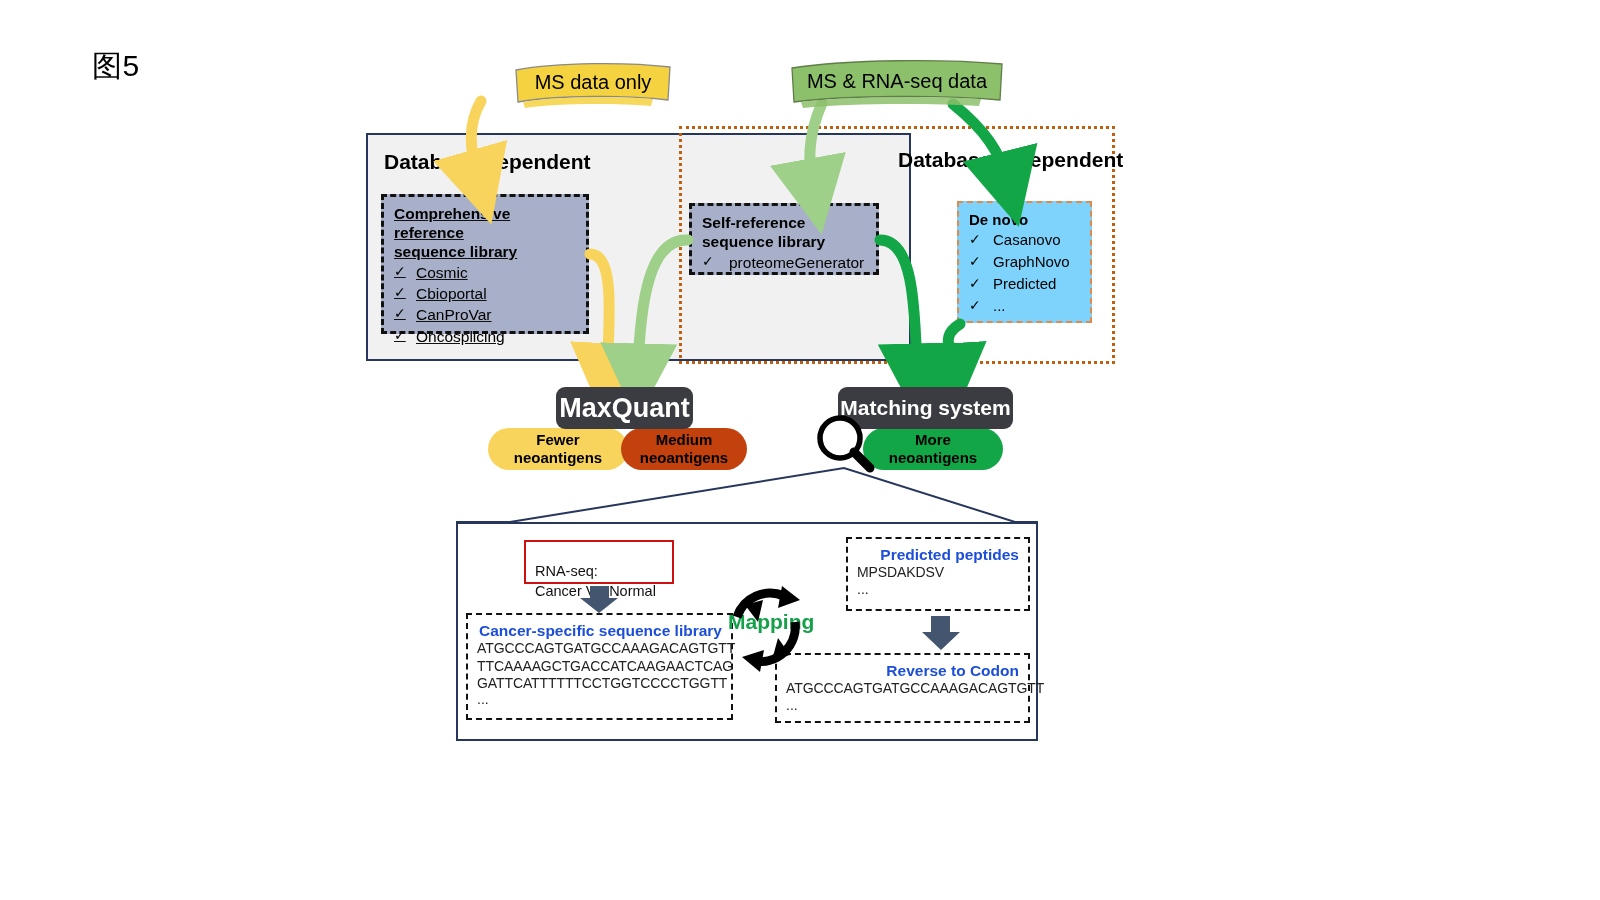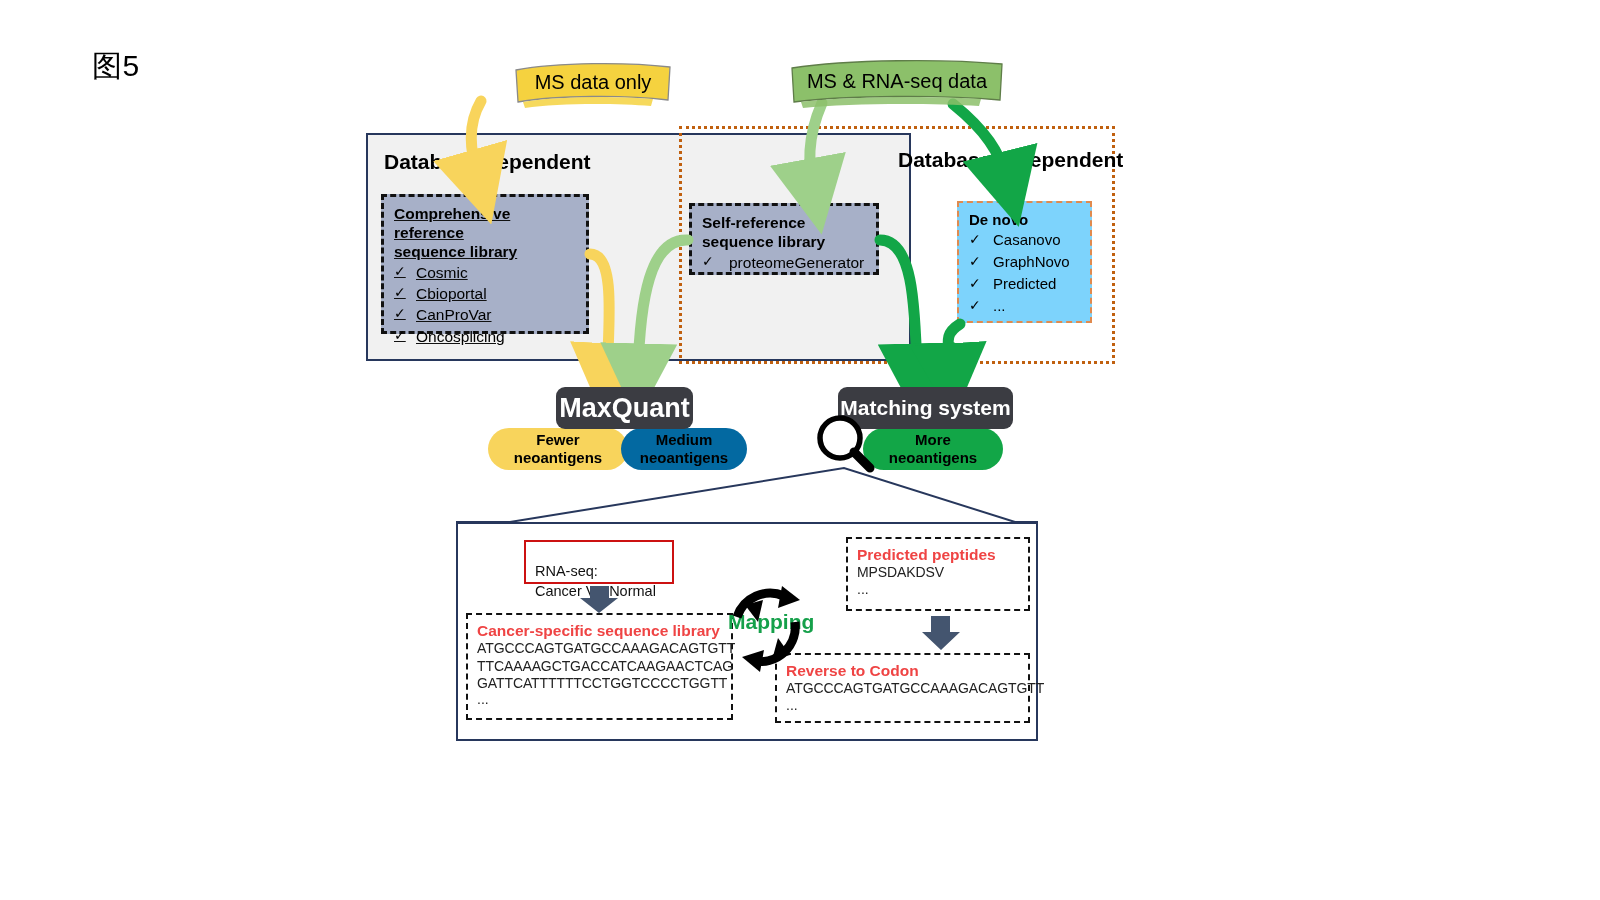--- a/index.html
+++ b/index.html
@@ -46,34 +46,34 @@
   .procbox{background:#3b3c42;border-radius:9px;color:#fff;font-weight:bold;
            display:flex;align-items:center;justify-content:center;z-index:14;}
   #proc-maxquant{left:556px;top:387px;width:137px;height:42px;font-size:27px;}
   #proc-matching{left:838px;top:387px;width:175px;height:42px;font-size:21px;}
 
   
   .pill{border-radius:22px;display:flex;align-items:center;justify-content:center;
         text-align:center;font-size:15px;font-weight:bold;color:#000;
         line-height:1.18;z-index:11;}
   #pill-fewer{left:488px;top:428px;width:140px;height:42px;background:#f8d45c;}
-  #pill-medium{left:621px;top:428px;width:126px;height:42px;background:#0369a1;}
+  #pill-medium{left:621px;top:428px;width:126px;height:42px;background:#c2410c;}
   #pill-more{left:863px;top:428px;width:140px;height:42px;background:#12a647;color:#000;}
 
   
   #detail-panel{left:456px;top:522px;width:582px;height:219px;
                 border:2px solid #27375c;background:#fff;z-index:5;}
   .dbox-dashed{border:2.5px dashed #111;background:#fff;z-index:8;padding:6px 9px;}
   #box-rnaseq{left:524px;top:540px;width:150px;height:44px;
               border:2.5px solid #cc1111;background:#fff;z-index:8;padding:19px 9px;}
   #box-rnaseq .ln{font-size:14.5px;line-height:1.38;color:#111;}
   #box-cancerlib{left:466px;top:613px;width:267px;height:107px;}
   #box-predpep{left:846px;top:537px;width:184px;height:74px;}
   #box-revcodon{left:775px;top:653px;width:255px;height:70px;}
-  .redhead{color:#ef4444;font-weight:bold;font-size:15.5px;line-height:1.25;}
+  .redhead{color:#1d4ed8;font-weight:bold;font-size:15.5px;line-height:1.25;text-align:right;}
   .seqline{font-size:14px;line-height:1.24;color:#222;letter-spacing:-.1px;}
   .dots{font-size:14px;color:#222;line-height:1.1;}
   #mapping-label{left:728px;top:610px;font-size:21px;font-weight:bold;
                  color:#15a04a;z-index:13;}
 
   
   #layer-arrows{position:absolute;left:0;top:0;width:1600px;height:900px;z-index:10;
                 pointer-events:none;}
   #layer-top{position:absolute;left:0;top:0;width:1600px;height:900px;z-index:16;
              pointer-events:none;}

